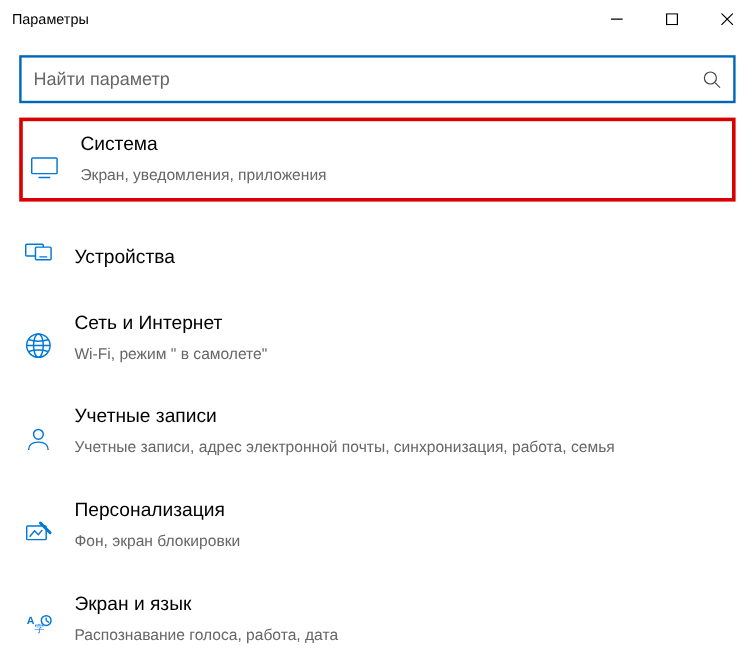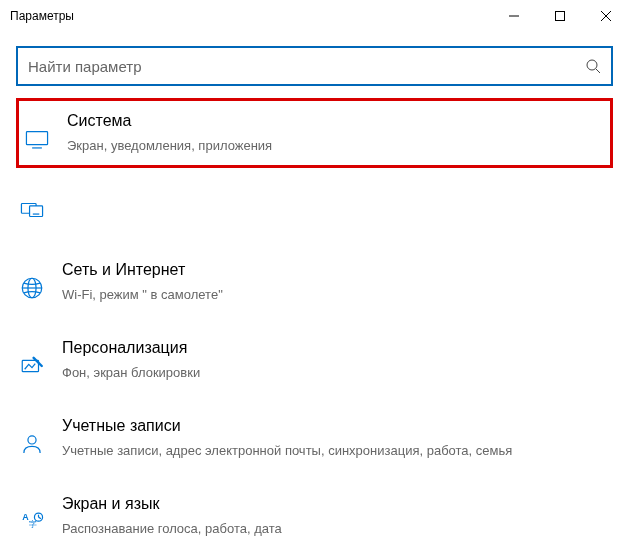--- a/index.html
+++ b/index.html
@@ -167,20 +167,21 @@
 
     <div class="item">
       <div class="item-icon">
         <svg viewBox="0 0 32 32" fill="none" stroke="currentColor" stroke-width="1.5">
           <rect x="3" y="8" width="18" height="12" rx="1"></rect>
           <rect x="13" y="11" width="16" height="13" rx="1" fill="#fff"></rect>
           <line x1="17" y1="21" x2="25" y2="21"></line>
         </svg>
       </div>
       <div class="item-text">
+        <div class="title">Устройства</div>
       </div>
     </div>
 
     <div class="item">
       <div class="item-icon">
         <svg viewBox="0 0 32 32" fill="none" stroke="currentColor" stroke-width="1.5">
           <circle cx="16" cy="16" r="12"></circle>
           <ellipse cx="16" cy="16" rx="5" ry="12"></ellipse>
           <line x1="4" y1="16" x2="28" y2="16"></line>
           <path d="M6 10 Q16 13 26 10"></path>
@@ -189,41 +190,41 @@
       </div>
       <div class="item-text">
         <div class="title">Сеть и Интернет</div>
         <div class="desc">Wi-Fi, режим " в самолете"</div>
       </div>
     </div>
 
     <div class="item">
       <div class="item-icon">
         <svg viewBox="0 0 32 32" fill="none" stroke="currentColor" stroke-width="1.5">
+          <circle cx="16" cy="11" r="5"></circle>
+          <path d="M6 27 Q6 19 16 19 Q26 19 26 27"></path>
+        </svg>
+      </div>
+      <div class="item-text">
+        <div class="title">Учетные записи</div>
+        <div class="desc">Учетные записи, адрес электронной почты, синхронизация, работа, семья</div>
+      </div>
+    </div>
+
+    <div class="item">
+      <div class="item-icon">
+        <svg viewBox="0 0 32 32" fill="none" stroke="currentColor" stroke-width="1.5">
           <rect x="4" y="9" width="20" height="14" rx="1"></rect>
           <path d="M7 20 L12 14 L16 18 L20 13"></path>
           <path d="M18 6 L28 16" stroke-width="3" stroke-linecap="round"></path>
         </svg>
       </div>
       <div class="item-text">
         <div class="title">Персонализация</div>
         <div class="desc">Фон, экран блокировки</div>
-      </div>
-    </div>
-
-    <div class="item">
-      <div class="item-icon">
-        <svg viewBox="0 0 32 32" fill="none" stroke="currentColor" stroke-width="1.5">
-          <circle cx="16" cy="11" r="5"></circle>
-          <path d="M6 27 Q6 19 16 19 Q26 19 26 27"></path>
-        </svg>
-      </div>
-      <div class="item-text">
-        <div class="title">Учетные записи</div>
-        <div class="desc">Учетные записи, адрес электронной почты, синхронизация, работа, семья</div>
       </div>
     </div>
 
     <div class="item">
       <div class="item-icon">
         <svg viewBox="0 0 32 32" fill="none" stroke="currentColor" stroke-width="1.5">
           <text x="4" y="14" font-size="11" fill="currentColor" stroke="none" font-weight="bold">A</text>
           <text x="12" y="22" font-size="10" fill="currentColor" stroke="none">字</text>
           <circle cx="24" cy="10" r="5"></circle>
           <line x1="24" y1="7" x2="24" y2="10"></line>

